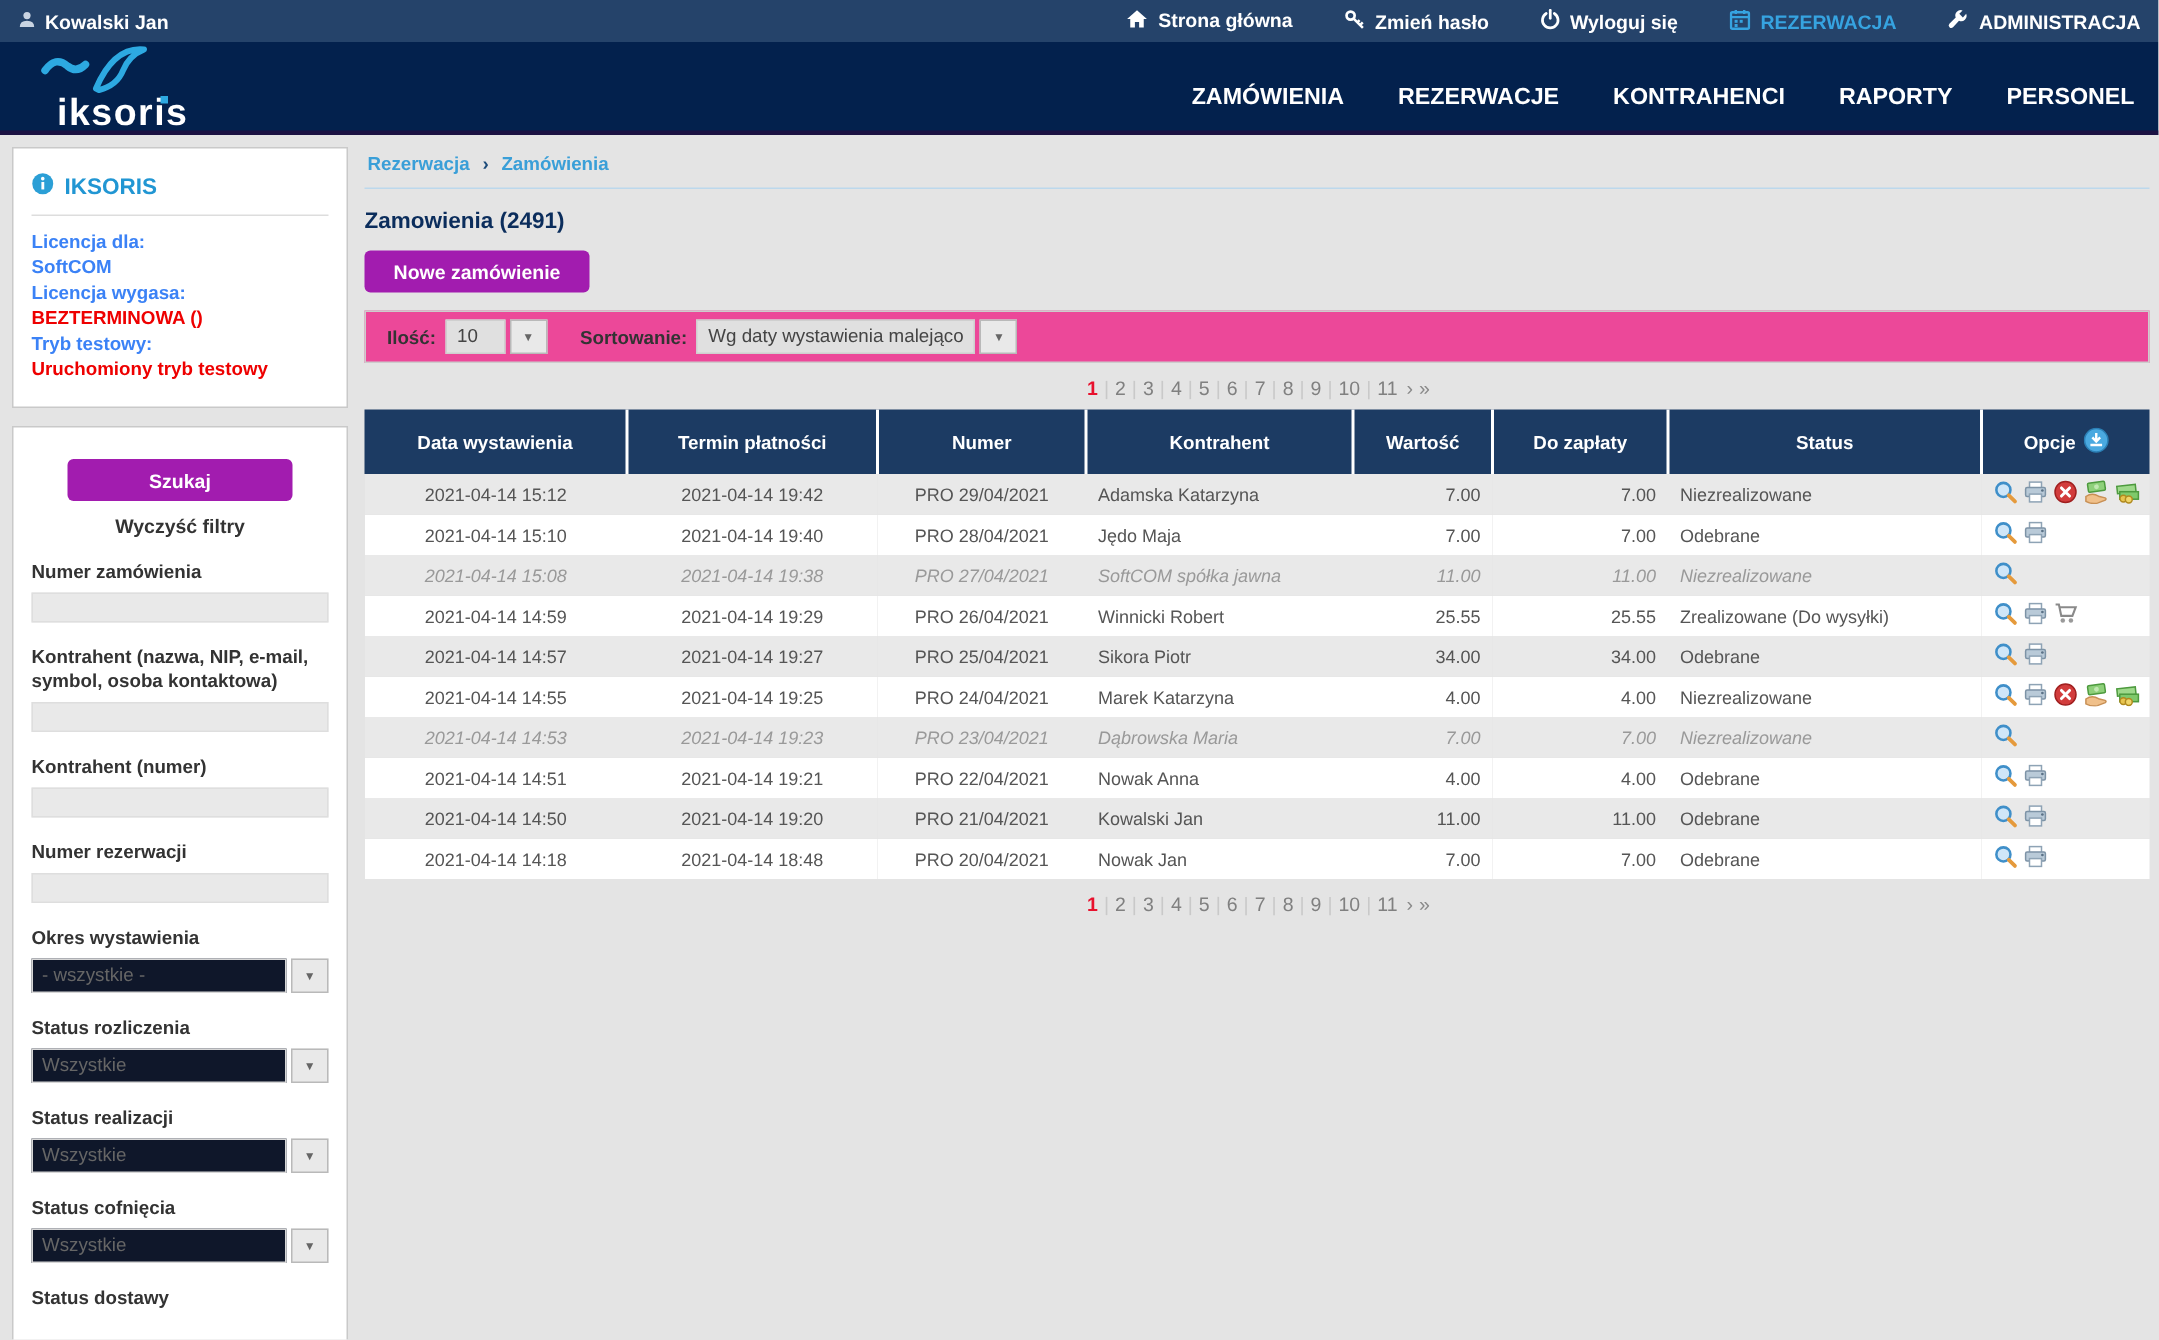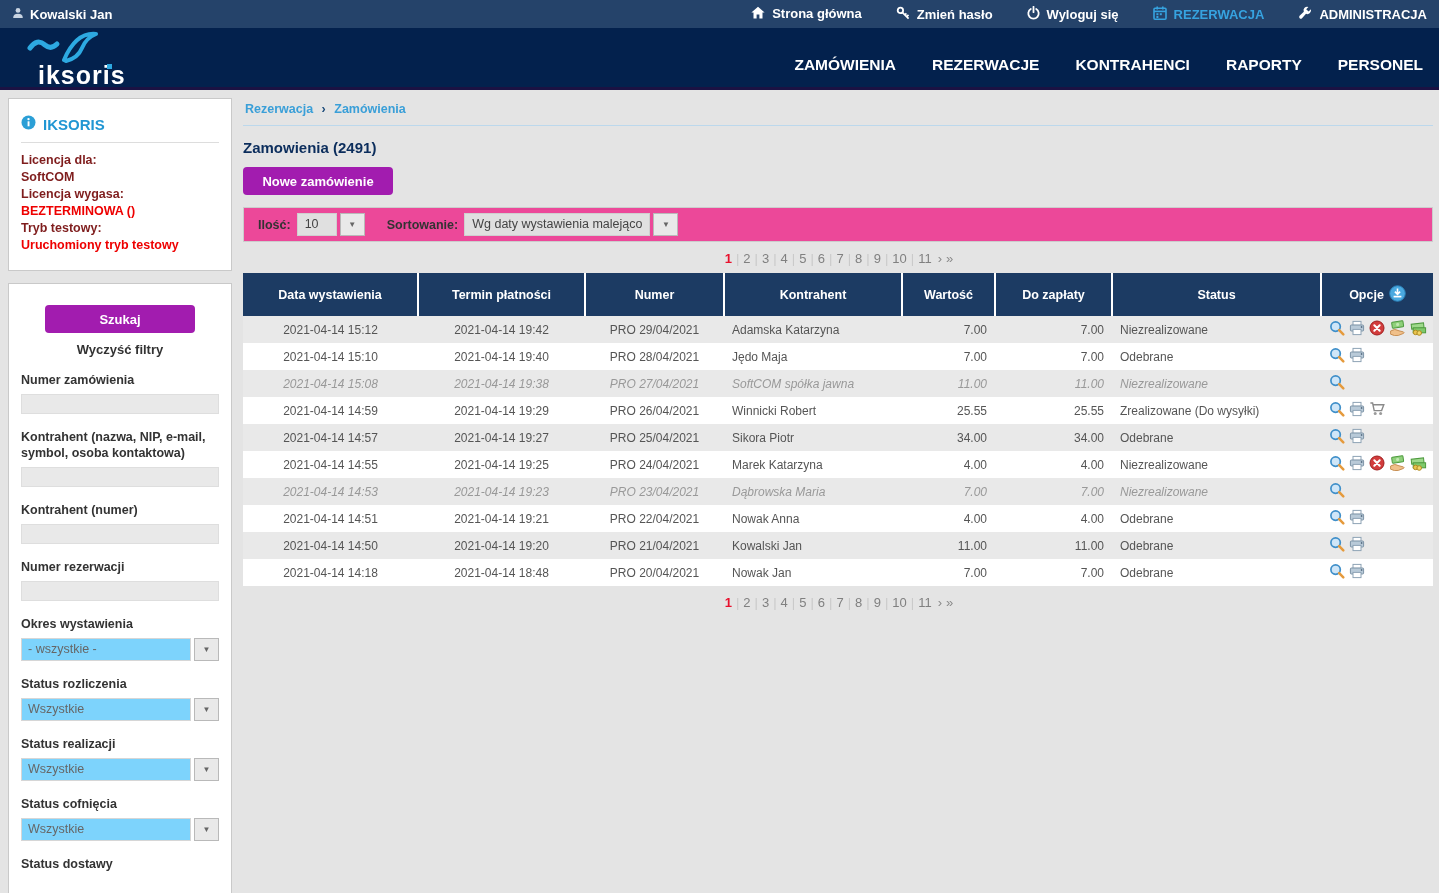--- a/index.html
+++ b/index.html
@@ -33,35 +33,35 @@
   .content { display:flex; align-items:flex-start; padding:8px 7px 0 8px; }
   .sidebar { width:224px; flex:none; }
   .main { flex:1; margin-left:11px; }
 
   
   .card { background:#fff; border:1px solid #c9c9c9; }
   .card-info { margin-bottom:12px; padding:8px 12px 16px; }
   .card-title { color:#2196d3; font-weight:bold; font-size:15px; display:flex;
                 align-items:center; gap:7px; padding:8px 0 9px;
                 border-bottom:1px solid #ddd; margin-bottom:9px; }
-  .info-line { font-size:12.5px; font-weight:bold; color:#7f1d1d; line-height:17px; }
+  .info-line { font-size:12.5px; font-weight:bold; color:#3b82f6; line-height:17px; }
   .info-line.alert { color:#ee0000; }
   .card-filter { padding:8px 12px 24px; }
   .btn { background:#a21caf; color:#fff; font-weight:bold; font-size:13px;
          border:none; border-radius:4px; cursor:pointer;
          font-family:"Liberation Sans",sans-serif; }
   .btn-search { display:block; width:150px; height:28px; margin:13px auto 9px; }
   .clear-link { text-align:center; font-size:13px; font-weight:bold; color:#333;
                 cursor:pointer; margin-bottom:4px; }
   .f-label { font-size:12.5px; font-weight:bold; color:#333; margin:15px 0 6px;
              line-height:16px; }
   .f-input { width:100%; height:20px; background:#e9e9e9; border:1px solid #dedede;
              font-size:12px; padding:0 5px; }
   .f-select { display:flex; align-items:stretch; }
-  .f-select .val { flex:1; height:23px; background:#7dd3fc; border:1px solid #d6d6d6;
+  .f-select .val { flex:1; height:23px; background:#0f172a; border:1px solid #d6d6d6;
                    color:#666; font-size:12.5px; line-height:21px; padding:0 6px;
                    white-space:nowrap; overflow:hidden; }
   .sel-arrow { width:25px; height:23px; background:#e9e9e9; border:1px solid #b9b9b9;
                margin-left:3px; display:flex; align-items:center; justify-content:center;
                color:#666; font-size:8px; cursor:pointer; flex:none; }
 
   
   .breadcrumb { font-size:12.5px; font-weight:bold; color:#3a9fd8; padding:4px 2px 9px;
                 border-bottom:1px solid #bcd8ec; }
   .breadcrumb .crumb { cursor:pointer; }

